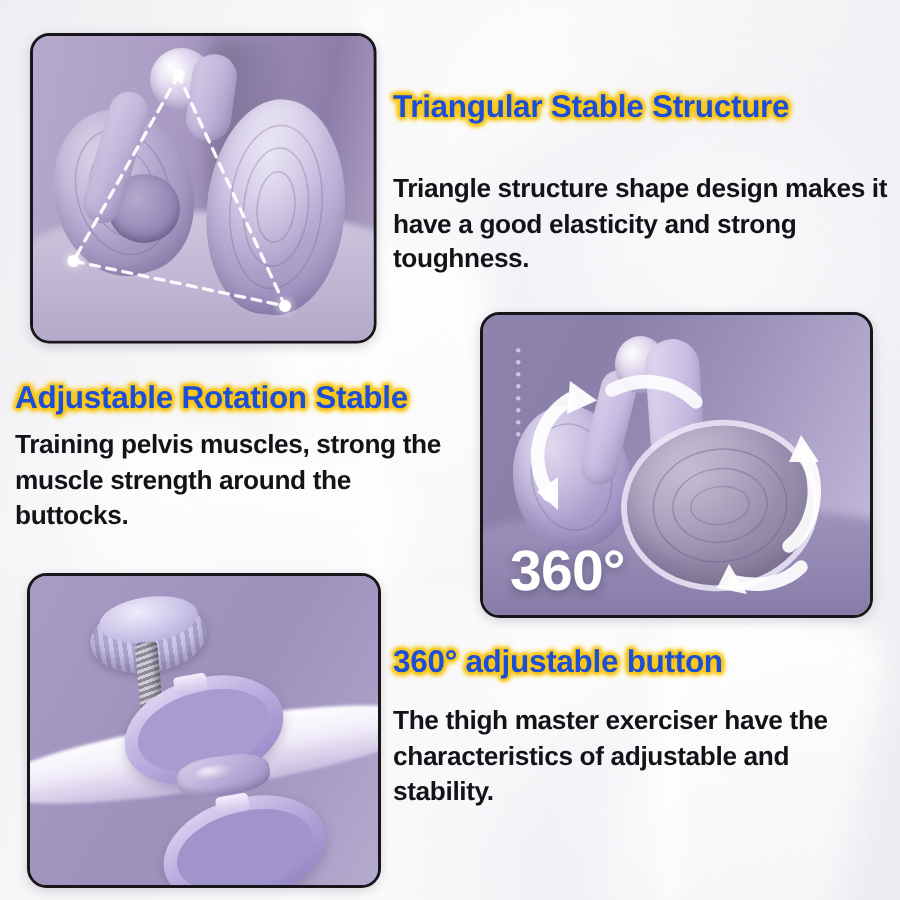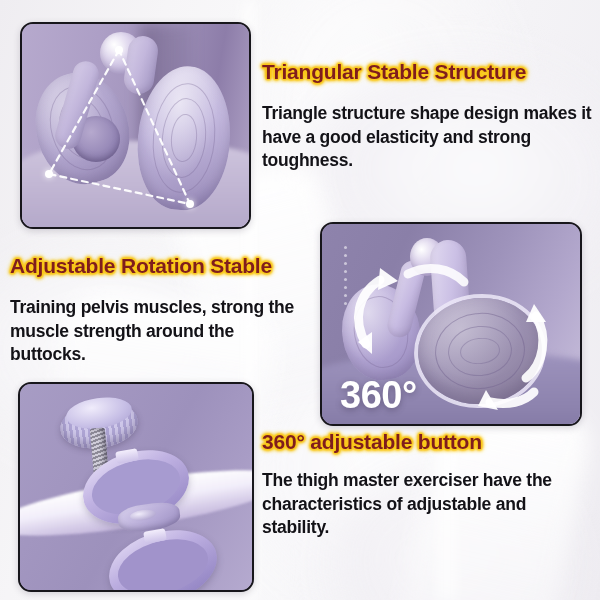--- a/index.html
+++ b/index.html
@@ -79,21 +79,21 @@
     filter: blur(7px);
   }
   #panel-triangle .floor {
     position: absolute; left: -10px; bottom: -10px; width: 260px; height: 96px;
     background: linear-gradient(180deg, #cfc6de 0%, #c2b7d4 45%, #b2a6c8 100%);
     filter: blur(2px);
     border-radius: 40% 46% 0 0 / 34px 30px 0 0;
   }
 
   
-  #panel-360 { left: 320px; top: 222px; width: 258px; height: 200px; text-decoration: underline; }
+  #panel-360 { left: 320px; top: 208px; width: 258px; height: 200px; text-decoration: underline; }
   #panel-360 .scene {
     position: absolute; inset: 0;
     background:
       linear-gradient(115deg, #8e83ac 0%, #8a7fa8 26%, #9e93bb 55%, #b3a8cd 78%, #c9c0dc 100%);
   }
   #panel-360 .floor {
     position: absolute; left: -20px; bottom: -20px; width: 320px; height: 92px;
     background: linear-gradient(180deg, #9d93bd 0%, #8d83ae 60%, #7e74a0 100%);
     filter: blur(3px);
     border-radius: 50% 46% 0 0 / 30px 26px 0 0;
@@ -165,43 +165,43 @@
 
   
   .arrow-svg { position: absolute; inset: 0; }
 
   
   .text-block { position: absolute; }
   .headline {
     display: inline;
     font-size: 21px;
     font-weight: bold;
-    color: #7f1d1d;
+    color: #1d4ed8;
     line-height: 1.35;
     letter-spacing: -0.2px;
     background: transparent;
     
     text-shadow:
       0 0 2px #fbc91b, 0 0 2px #fbc91b, 0 0 2px #fbc91b, 0 0 2px #fbc91b,
       0 0 4px #fbc91b, 0 0 4px #fbc91b, 0 0 5px #f7c413, 0 0 6px #f7c413,
       1px 0 3px #fbc91b, -1px 0 3px #fbc91b, 0 1px 3px #fbc91b, 0 -1px 3px #fbc91b;
   }
   .body-copy {
     font-size: 17.5px;
     font-weight: bold;
     color: #131217;
     line-height: 1.33;
     letter-spacing: -0.25px;
   }
 
   #text-triangle { left: 262px; top: 58px;  width: 332px; }
-  #text-triangle .body-copy { margin-top: 16px; }
+  #text-triangle .body-copy { margin-top: 28px; }
 
   #text-rotation { left: 10px;  top: 252px; width: 300px; }
-  #text-rotation .body-copy { margin-top: 16px; }
+  #text-rotation .body-copy { margin-top: 5px; }
 
   #text-button   { left: 262px; top: 428px; width: 332px; }
   #text-button .body-copy { margin-top: 13px; }
 </style>
 </head>
 <body>
 
 <div id="infographic">
 
   <div class="bg-layer bg-base"></div>

